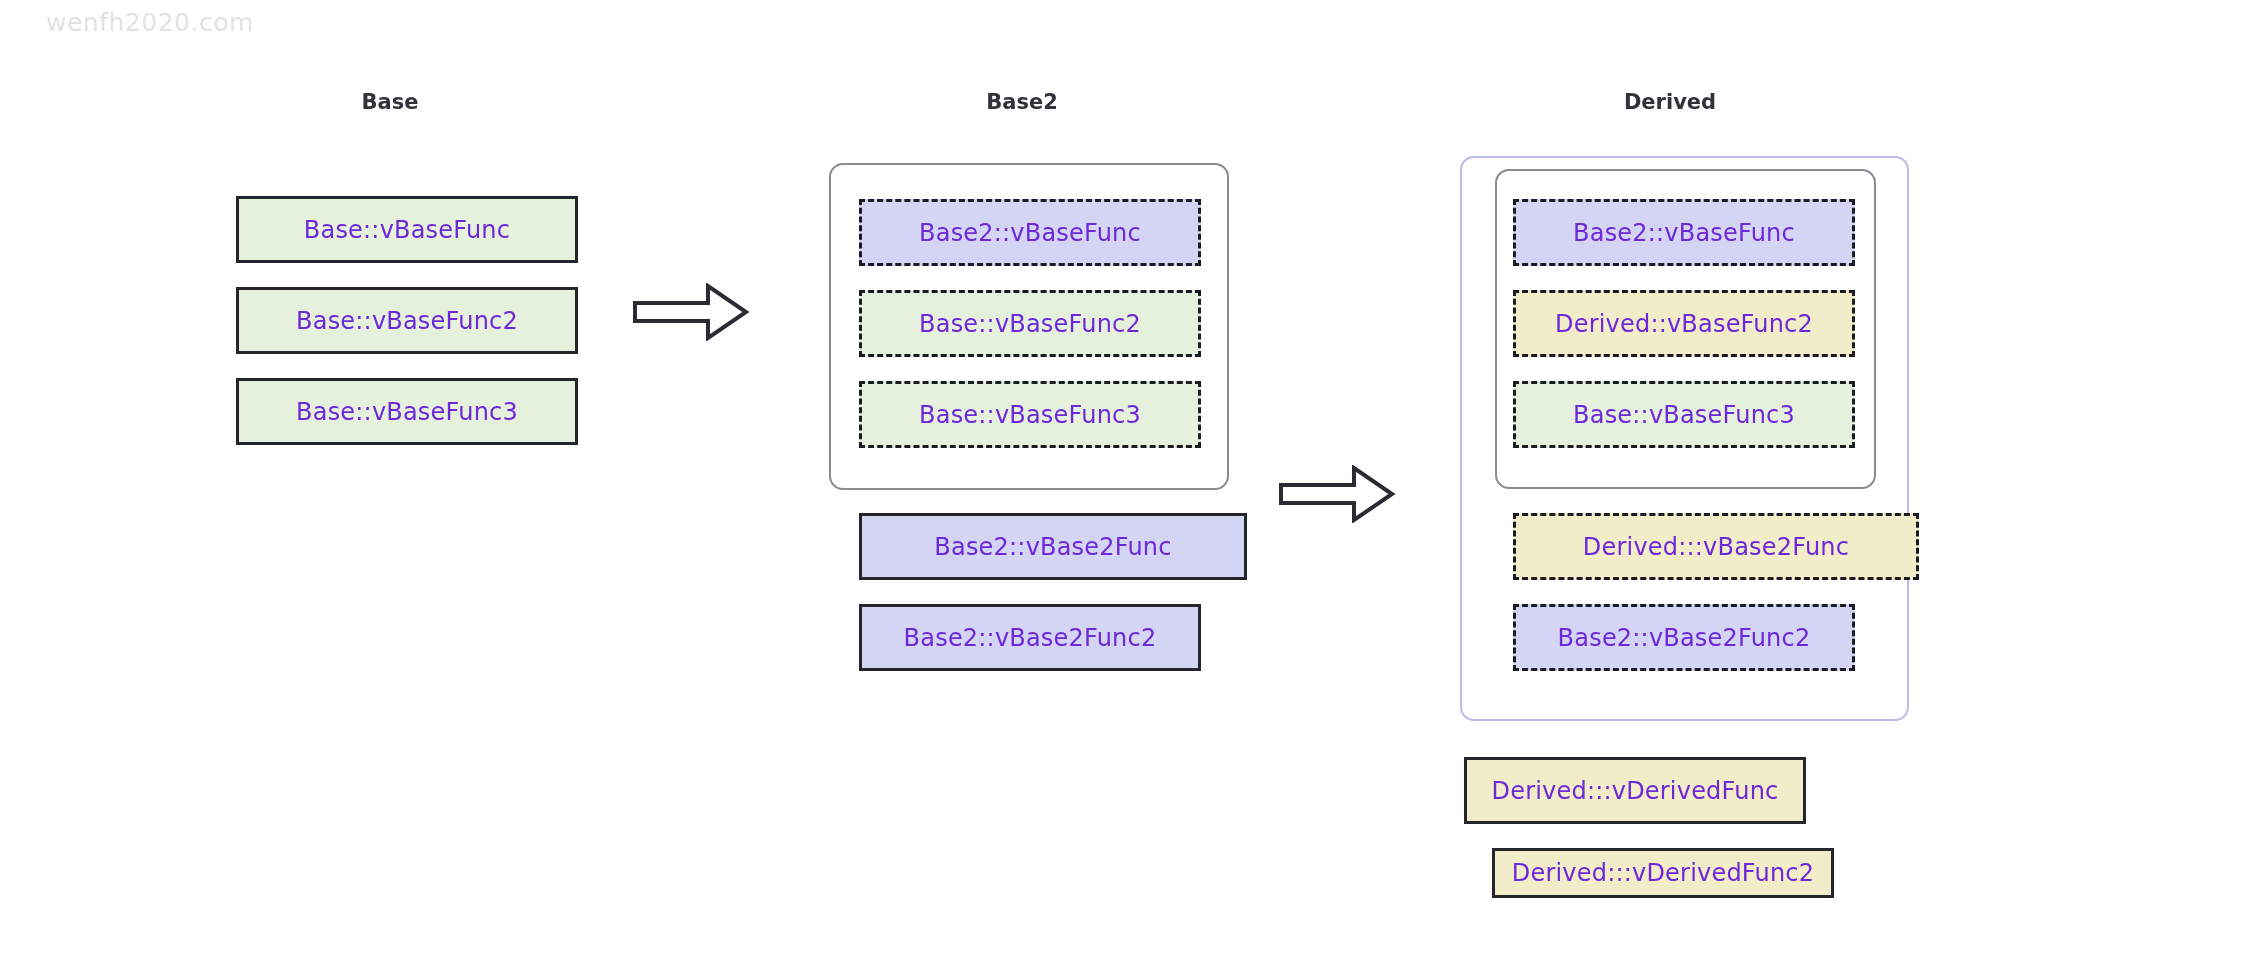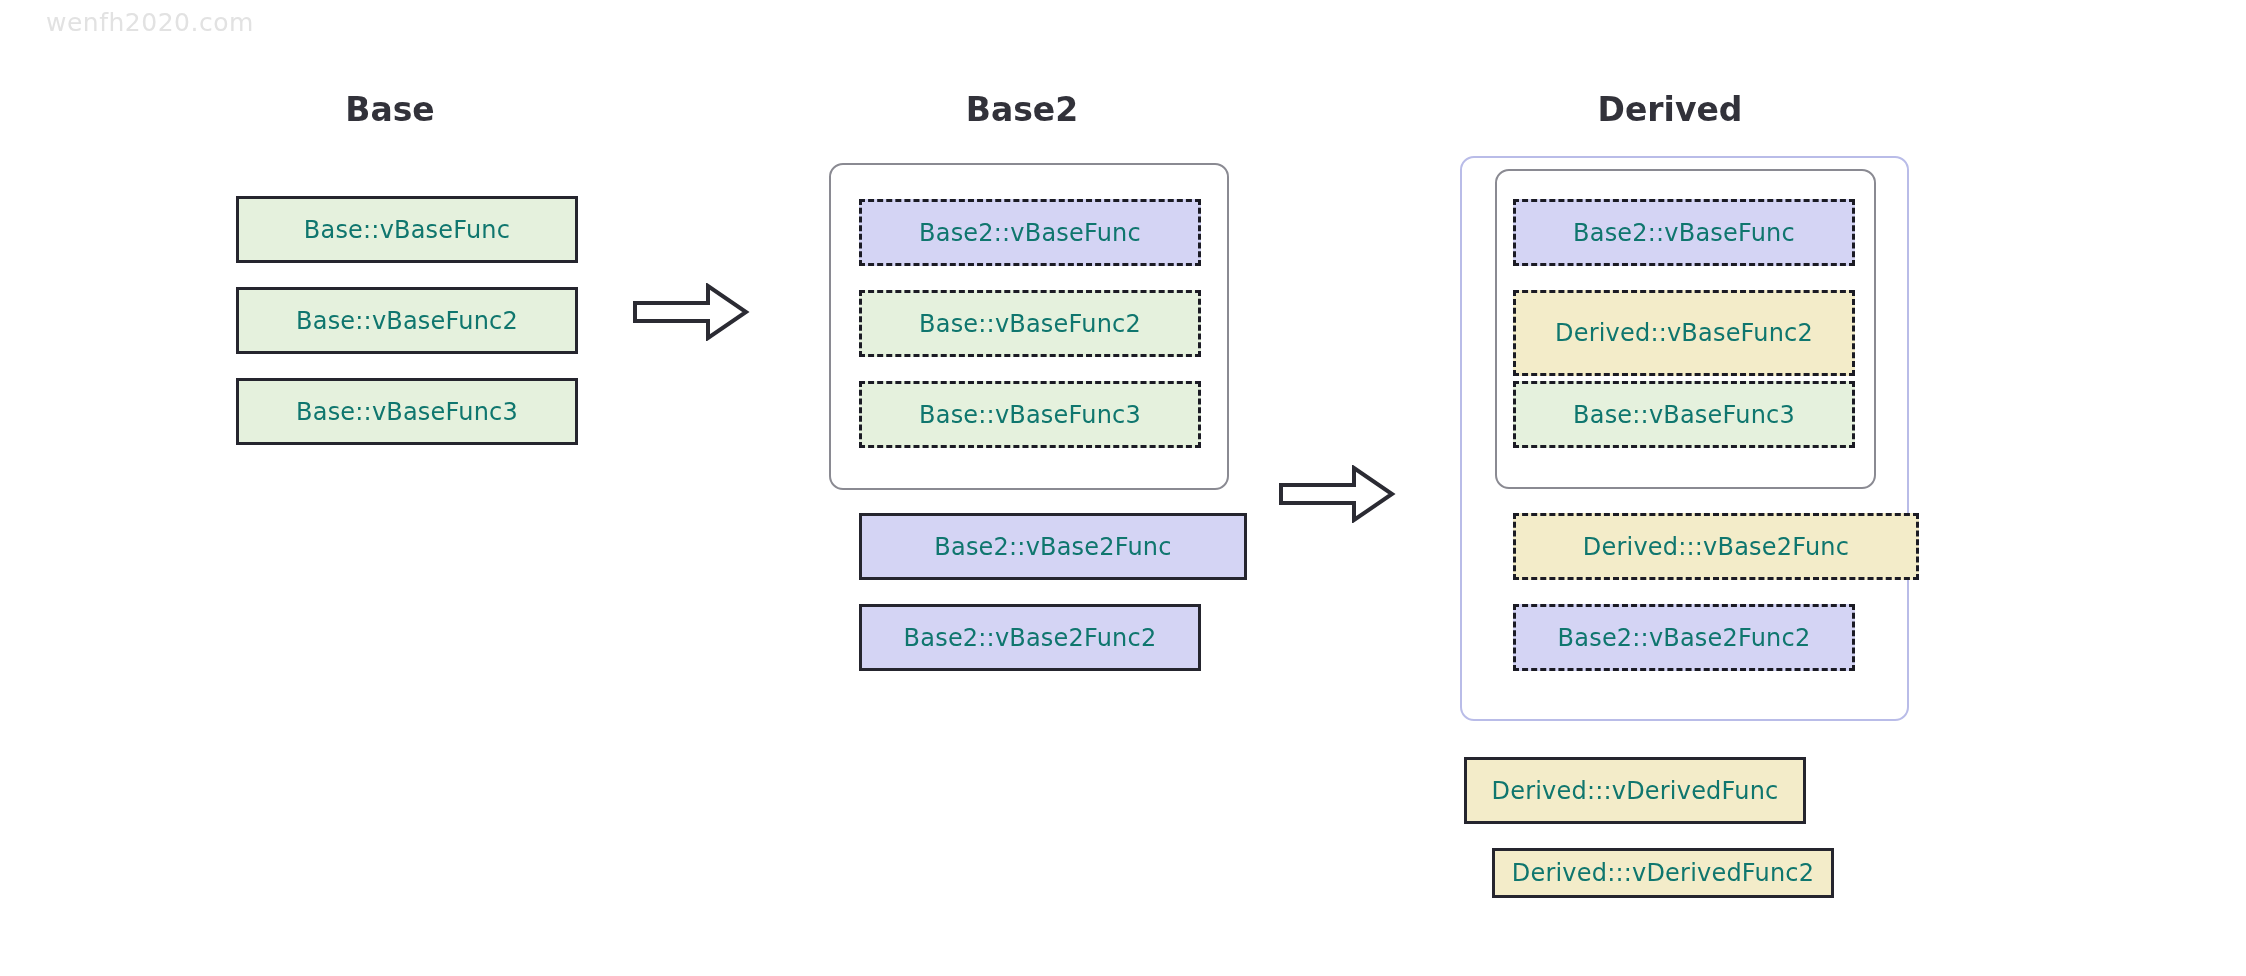--- a/index.html
+++ b/index.html
@@ -29,37 +29,37 @@
     letter-spacing: 0.5px;
     color: #e2e2e2;
     font-family: "DejaVu Sans", "Liberation Sans", sans-serif;
     user-select: none;
     white-space: nowrap;
   }
 
   
   .col-title {
     position: absolute;
-    font-size: 33px;
+    font-size: 21px;
     font-weight: bold;
     color: #32323a;
     text-align: left;
     white-space: nowrap;
     transform: translateX(-50%);
   }
 
   
   .cell {
     position: absolute;
     box-sizing: border-box;
     display: flex;
     align-items: center;
     justify-content: center;
     font-size: 24px;
-    color: #0f766e;
+    color: #6d28d9;
     white-space: nowrap;
     letter-spacing: 0.2px;
   }
   .cell.solid  { border: 3px solid #25252e; }
   .cell.dashed { border: 3px dashed #1b1b24; }
 
   .fill-green    { background: #e5f1dd; }
   .fill-lavender { background: #d4d4f4; }
   .fill-yellow   { background: #f3ecc9; }
 
@@ -121,21 +121,21 @@
       <path d="M3,20 L76,20 L76,3 L114,29 L76,55 L76,38 L3,38 Z" fill="#ffffff" stroke="#2b2b33" stroke-width="4" stroke-linejoin="miter"></path>
     </svg>
   </div>
 
   <div class="group blue" style="left:1460px; top:156px; width:449px; height:565px;"></div>
 
   <div class="group gray" style="left:1495px; top:169px; width:381px; height:320px;"></div>
 
   <div class="cell dashed fill-lavender" style="left:1513px; top:199px; width:342px; height:67px;">Base2::vBaseFunc</div>
 
-  <div class="cell dashed fill-yellow" style="left:1513px; top:290px; width:342px; height:86px;">Derived::vBaseFunc2</div>
+  <div class="cell dashed fill-yellow" style="left:1513px; top:290px; width:342px; height:67px;">Derived::vBaseFunc2</div>
 
   <div class="cell dashed fill-green" style="left:1513px; top:381px; width:342px; height:67px;">Base::vBaseFunc3</div>
 
   <div class="cell dashed fill-yellow" style="left:1513px; top:513px; width:406px; height:67px;">Derived:::vBase2Func</div>
 
   <div class="cell dashed fill-lavender" style="left:1513px; top:604px; width:342px; height:67px;">Base2::vBase2Func2</div>
 
   <div class="cell solid fill-yellow" style="left:1464px; top:757px; width:342px; height:67px;">Derived:::vDerivedFunc</div>
 
   <div class="cell solid fill-yellow" style="left:1492px; top:848px; width:342px; height:50px;">Derived:::vDerivedFunc2</div>

